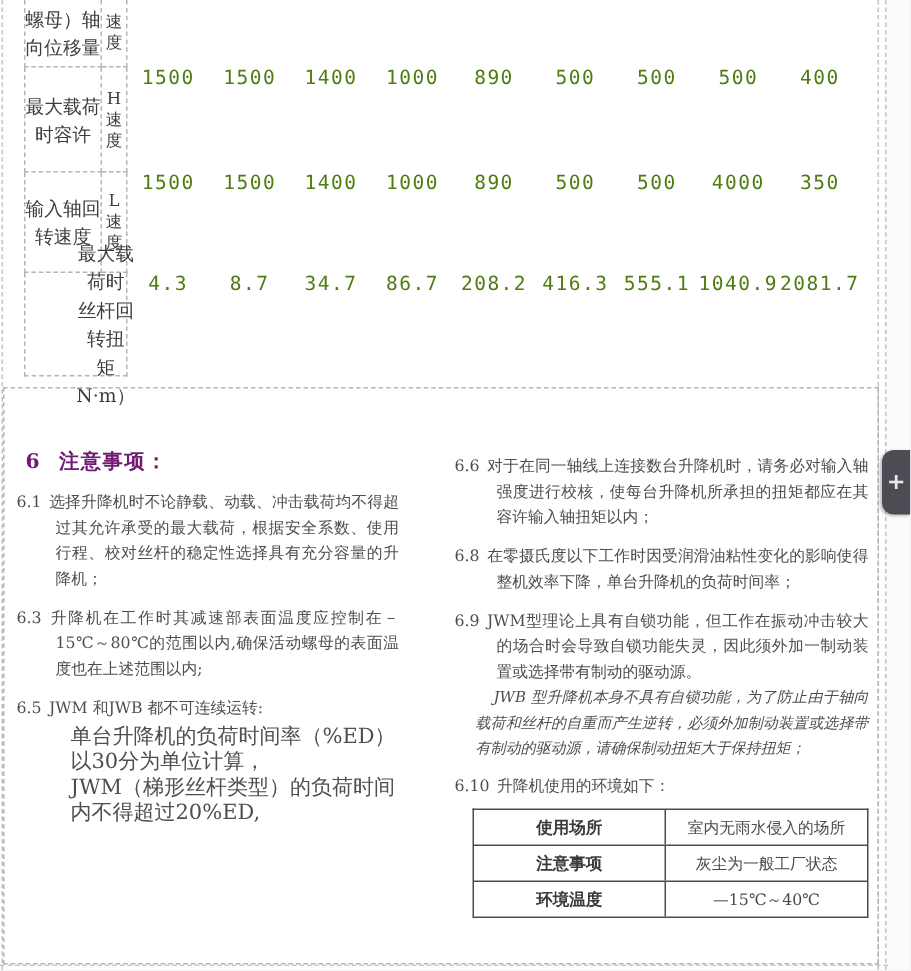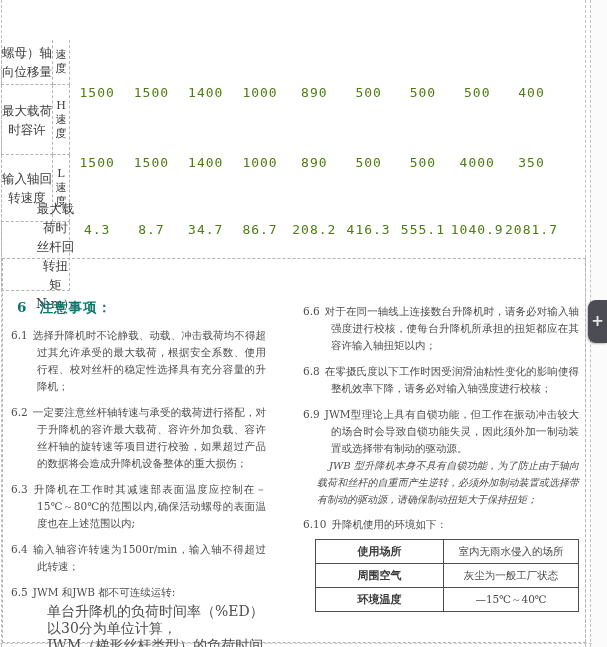--- a/index.html
+++ b/index.html
@@ -9,44 +9,43 @@
     overflow:hidden; font-family:"DejaVu Serif","Liberation Serif",serif;
     color:#3f3f3f;
   }
   
   .vguide { position:absolute; top:0; height:647px; width:0; border-left:1px dashed #c2c2c2; }
   .hguide-bottom { position:absolute; left:0; width:592px; top:643px; border-top:1px dashed #c9c9c9; }
   .edge-strip { position:absolute; top:0; right:0; width:16px; height:647px; background:#fbfbfb; }
 
   
   #spec-table {
-    position:absolute; left:1px; top:0;
+    position:absolute; left:16px; top:0;
     display:grid;
     grid-template-columns:52px 17px repeat(9, 54.3px);
     grid-template-rows:45px 70px 67px 69px;
-    margin-top:40px;
   }
   #spec-table > div {
     border-right:1px dashed #b5b5b5; border-bottom:1px dashed #b5b5b5;
     display:flex; align-items:center; justify-content:center; text-align:center;
   }
   #spec-table .c0 { border-left:1px dashed #b5b5b5; }
   .lbl { font-size:12.5px; line-height:19px; white-space:pre-line; color:#3c3c3c; }
   .sub { font-size:11px; line-height:14px; white-space:pre-line; color:#3c3c3c; }
   .lbl-span2 { grid-column:1 / 3;padding-left:40px; }
   .val { font-family:"DejaVu Sans Mono","Liberation Mono",monospace; font-size:13px; letter-spacing:1px; color:#4d7c0f; }
 
   
   #notes-box {
     position:absolute; left:2px; top:258px; width:584px; height:385px;
     border:1px dashed #b5b5b5; display:flex;
   }
   #notes-left  { width:299px; padding:40px 4px 0 8px; }
   #notes-right { flex:1; padding:44px 6px 0 4px;margin-left:29px; }
-  .notes-heading { font-size:13.5px; font-weight:bold; color:#0f766e; margin:0 0 10px 6px; letter-spacing:1px; }
+  .notes-heading { font-size:13.5px; font-weight:bold; color:#701a75; margin:0 0 10px 6px; letter-spacing:1px; }
   .notes-heading .hnum { margin-right:12px; }
   .note-item { font-size:10.5px; line-height:17px; color:#4e4e4e; margin-bottom:9px;
                padding-left:26px; text-indent:-26px; text-align:justify; }
   .note-item .nnum { margin-right:5px; }
   .note-subline { font-size:14px; line-height:17px; color:#4e4e4e; padding-left:36px; }
   .note-para2 { font-size:10px; line-height:17px; color:#4e4e4e; padding-left:14px; text-indent:12px; text-align:justify;font-style:italic; }
 
   
   #env-table { margin:6px 0 0 12px; width:264px; border:1px solid #4c4c4c; border-bottom:none; }
   .env-row { display:flex; height:24px; border-bottom:1px solid #4c4c4c; }
@@ -115,63 +114,57 @@
 
     <div id="notes-left">
       <div class="notes-heading">
         <span class="hnum">6</span><span>注意事项：</span>
       </div>
 
       <div class="note-item">
         <span class="nnum">6.1</span><span>选择升降机时不论静载、动载、冲击载荷均不得超过其允许承受的最大载荷，根据安全系数、使用行程、校对丝杆的稳定性选择具有充分容量的升降机；</span>
       </div>
       <div class="note-item">
-        <span class="nnum">6.2</span><span>一定要注意丝杆轴转速与承受的载荷进行搭配，对于升降机的容许最大载荷、容许外加负载、容许丝杆轴的旋转速等项目进行校验，如果超过产品的数据将会造成升降机设备整体的重大损伤；</span>
-      </div>
-      <div class="note-item">
         <span class="nnum">6.3</span><span>升降机在工作时其减速部表面温度应控制在－15℃～80℃的范围以内,确保活动螺母的表面温度也在上述范围以内;</span>
-      </div>
-      <div class="note-item">
-        <span class="nnum">6.4</span><span>输入轴容许转速为1500r/min，输入轴不得超过此转速；</span>
       </div>
       <div class="note-item" style="margin-bottom:2px">
         <span class="nnum">6.5</span><span>JWM 和JWB 都不可连续运转:</span>
       </div>
       <div>
 
       <div class="note-subline">单台升降机的负荷时间率（%ED）以30分为单位计算，</div>
           <div class="note-subline">JWM（梯形丝杆类型）的负荷时间内不得超过20%ED,</div>
         </div>
 
     </div>
 
     <div id="notes-right">
       <div class="note-item" style="padding-left:28px;text-indent:-28px">
         <span class="nnum">6.6</span><span>对于在同一轴线上连接数台升降机时，请务必对输入轴强度进行校核，使每台升降机所承担的扭矩都应在其容许输入轴扭矩以内；</span>
       </div>
       <div class="note-item" style="padding-left:28px;text-indent:-28px">
-        <span class="nnum">6.8</span><span>在零摄氏度以下工作时因受润滑油粘性变化的影响使得整机效率下降，请务必对输入轴强度进行校核；</span>
+        <span class="nnum">6.8</span><span>在零摄氏度以下工作时因受润滑油粘性变化的影响使得整机效率下降，单台升降机的负荷时间率；</span>
       </div>
       <div class="note-item" style="padding-left:28px;text-indent:-28px;margin-bottom:0">
         <span class="nnum">6.9</span><span>JWM型理论上具有自锁功能，但工作在振动冲击较大的场合时会导致自锁功能失灵，因此须外加一制动装置或选择带有制动的驱动源。</span>
       </div>
       <div class="note-para2">JWB 型升降机本身不具有自锁功能，为了防止由于轴向载荷和丝杆的自重而产生逆转，必须外加制动装置或选择带有制动的驱动源，请确保制动扭矩大于保持扭矩；</div>
       <div class="note-item" style="padding-left:32px;text-indent:-32px;margin-top:8px;margin-bottom:4px">
         <span class="nnum">6.10</span><span>升降机使用的环境如下：</span>
       </div>
 
       <div id="env-table">
 
           <div class="env-row">
             <div class="env-key">使用场所</div>
             <div class="env-val">室内无雨水侵入的场所</div>
           </div>
 
           <div class="env-row">
-            <div class="env-key">周围空气</div>
+            <div class="env-key">注意事项</div>
             <div class="env-val">灰尘为一般工厂状态</div>
           </div>
 
           <div class="env-row">
             <div class="env-key">环境温度</div>
             <div class="env-val">—15℃～40℃</div>
           </div>
 
         </div>
     </div>

